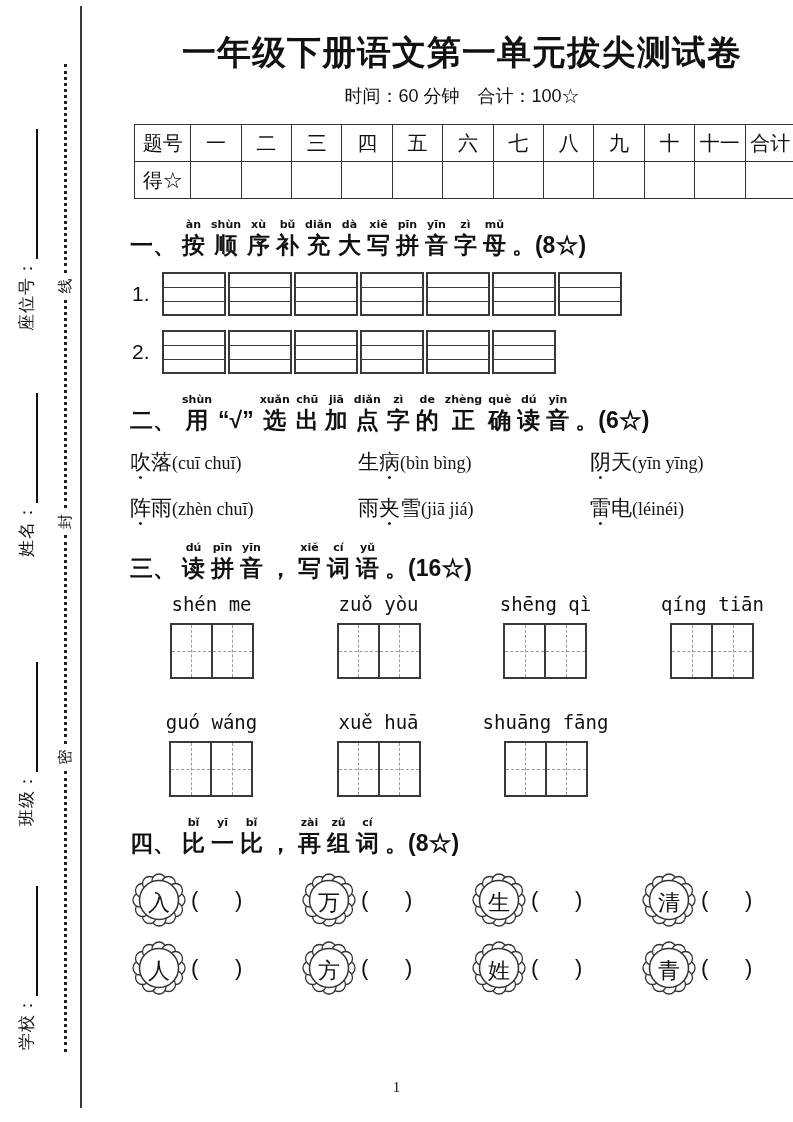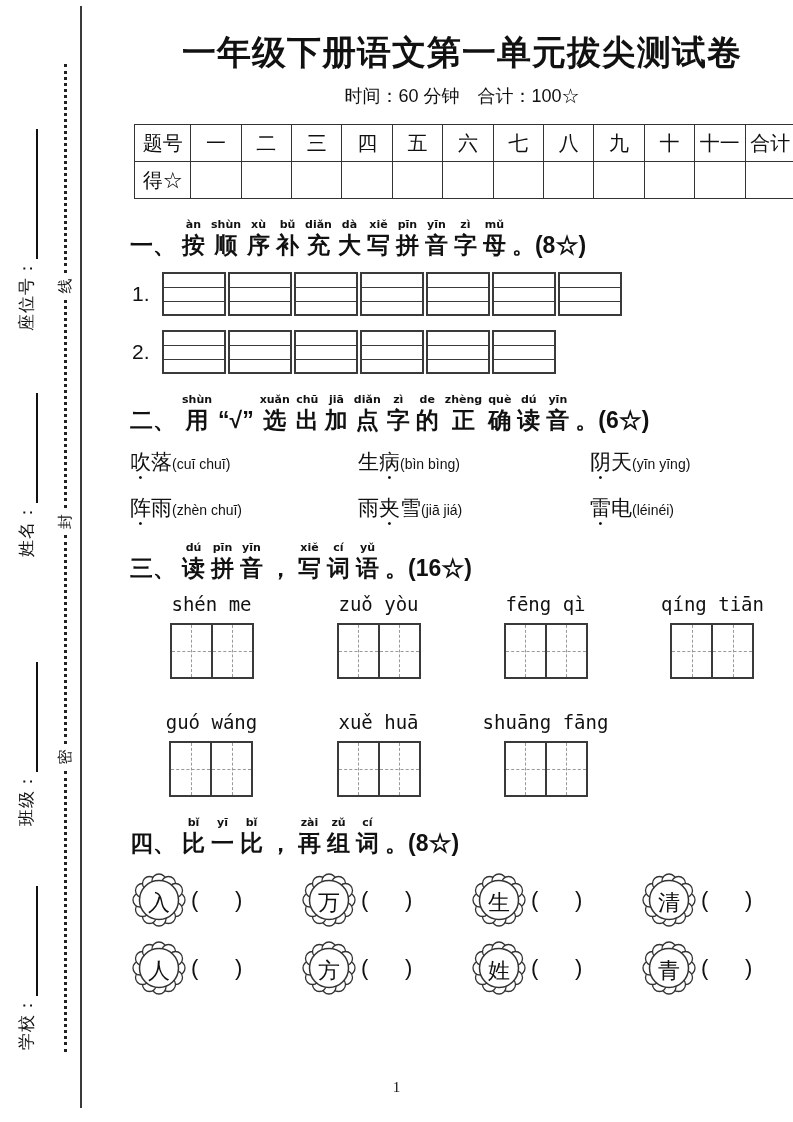--- a/index.html
+++ b/index.html
@@ -41,21 +41,21 @@
   .fl-line{display:flex;align-items:center;margin:14px 0 0 4px;}
   .fl-num{width:30px;font-size:21px;}
   .flbox{width:60px;height:40px;border:2px solid #3a3a3a;margin-right:2px;display:flex;flex-direction:column;}
   .flcell{flex:1;}
   .flcell + .flcell{border-top:1.5px solid #3a3a3a;}
   
   .s2-grid{display:grid;grid-template-columns:228px 232px auto;row-gap:18px;margin:14px 0 0 2px;}
   .s2-item{font-size:21px;white-space:nowrap;}
   .ch{display:inline-block;position:relative;}
   .ch.dotted::after{content:"•";position:absolute;left:50%;transform:translateX(-50%);bottom:-0.62em;font-size:11px;}
-  .reading{font-family:Liberation Sans, sans-serif;font-size:14px;}
+  .reading{font-family:Liberation Serif, serif;font-size:18px;}
   
   .s3-grid{display:grid;grid-template-columns:repeat(4,167px);row-gap:32px;margin-top:12px;justify-items:center;}
   .s3-py{text-align:center;font-family:"DejaVu Sans Mono",monospace;font-size:19px;margin-bottom:8px;white-space:nowrap;}
   .tzg{display:flex;border:2px solid #3a3a3a;width:fit-content;margin:0 auto;}
   .tzg-cell{width:39px;height:52px;position:relative;}
   .tzg-cell + .tzg-cell{border-left:2px solid #3a3a3a;}
   .tzg-cell::before{content:"";position:absolute;left:50%;top:0;bottom:0;border-left:1px dashed #999;}
   .tzg-cell::after{content:"";position:absolute;top:50%;left:0;right:0;border-top:1px dashed #999;}
   
   .s4-grid{display:grid;grid-template-columns:repeat(4,170px);row-gap:10px;margin:14px 0 0 2px;}
@@ -376,21 +376,21 @@
         </div>
       </div>
       <div class="s3-item">
         <div class="s3-py">zuǒ yòu</div>
         <div class="tzg">
           <div class="tzg-cell"></div>
           <div class="tzg-cell"></div>
         </div>
       </div>
       <div class="s3-item">
-        <div class="s3-py">fēng qì</div>
+        <div class="s3-py">shēng qì</div>
         <div class="tzg">
           <div class="tzg-cell"></div>
           <div class="tzg-cell"></div>
         </div>
       </div>
       <div class="s3-item">
         <div class="s3-py">qíng tiān</div>
         <div class="tzg">
           <div class="tzg-cell"></div>
           <div class="tzg-cell"></div>

